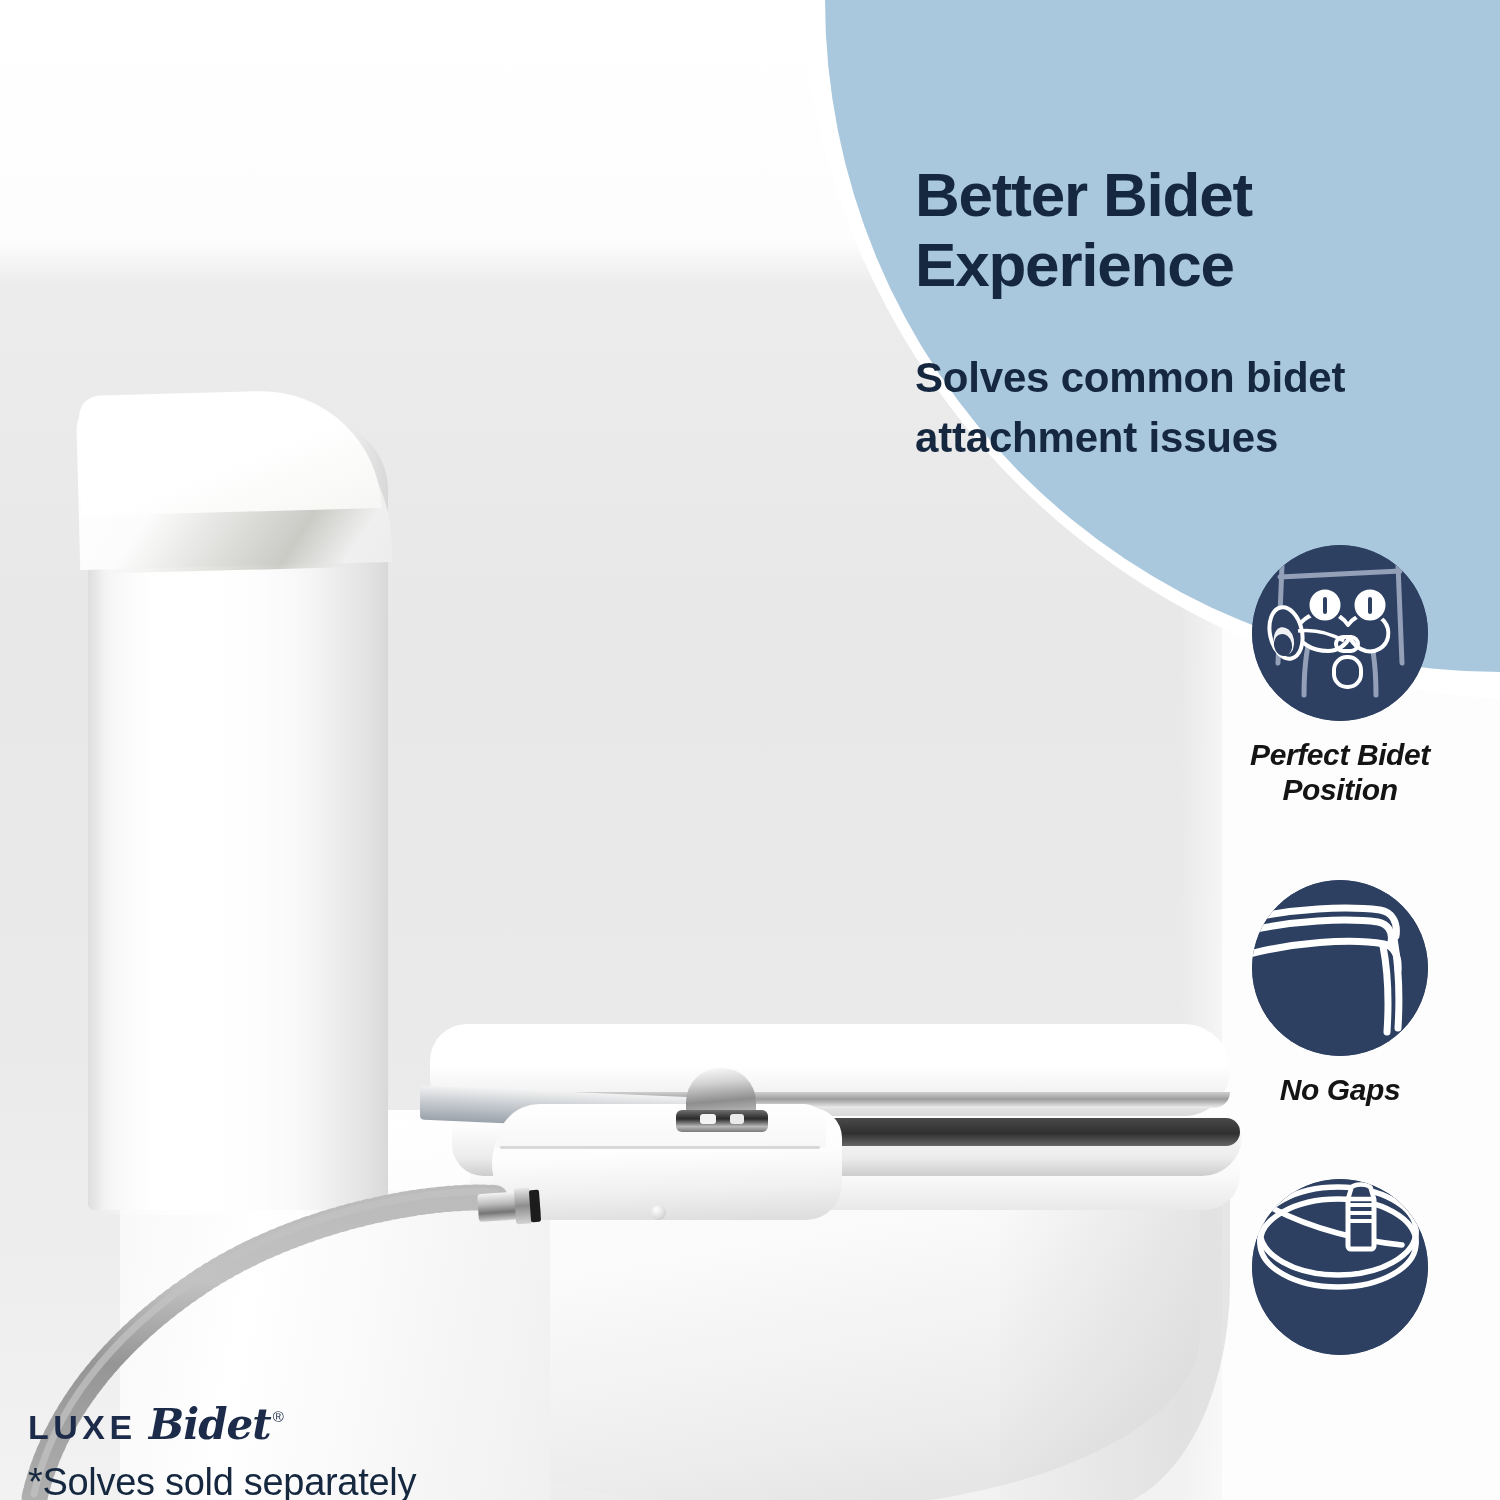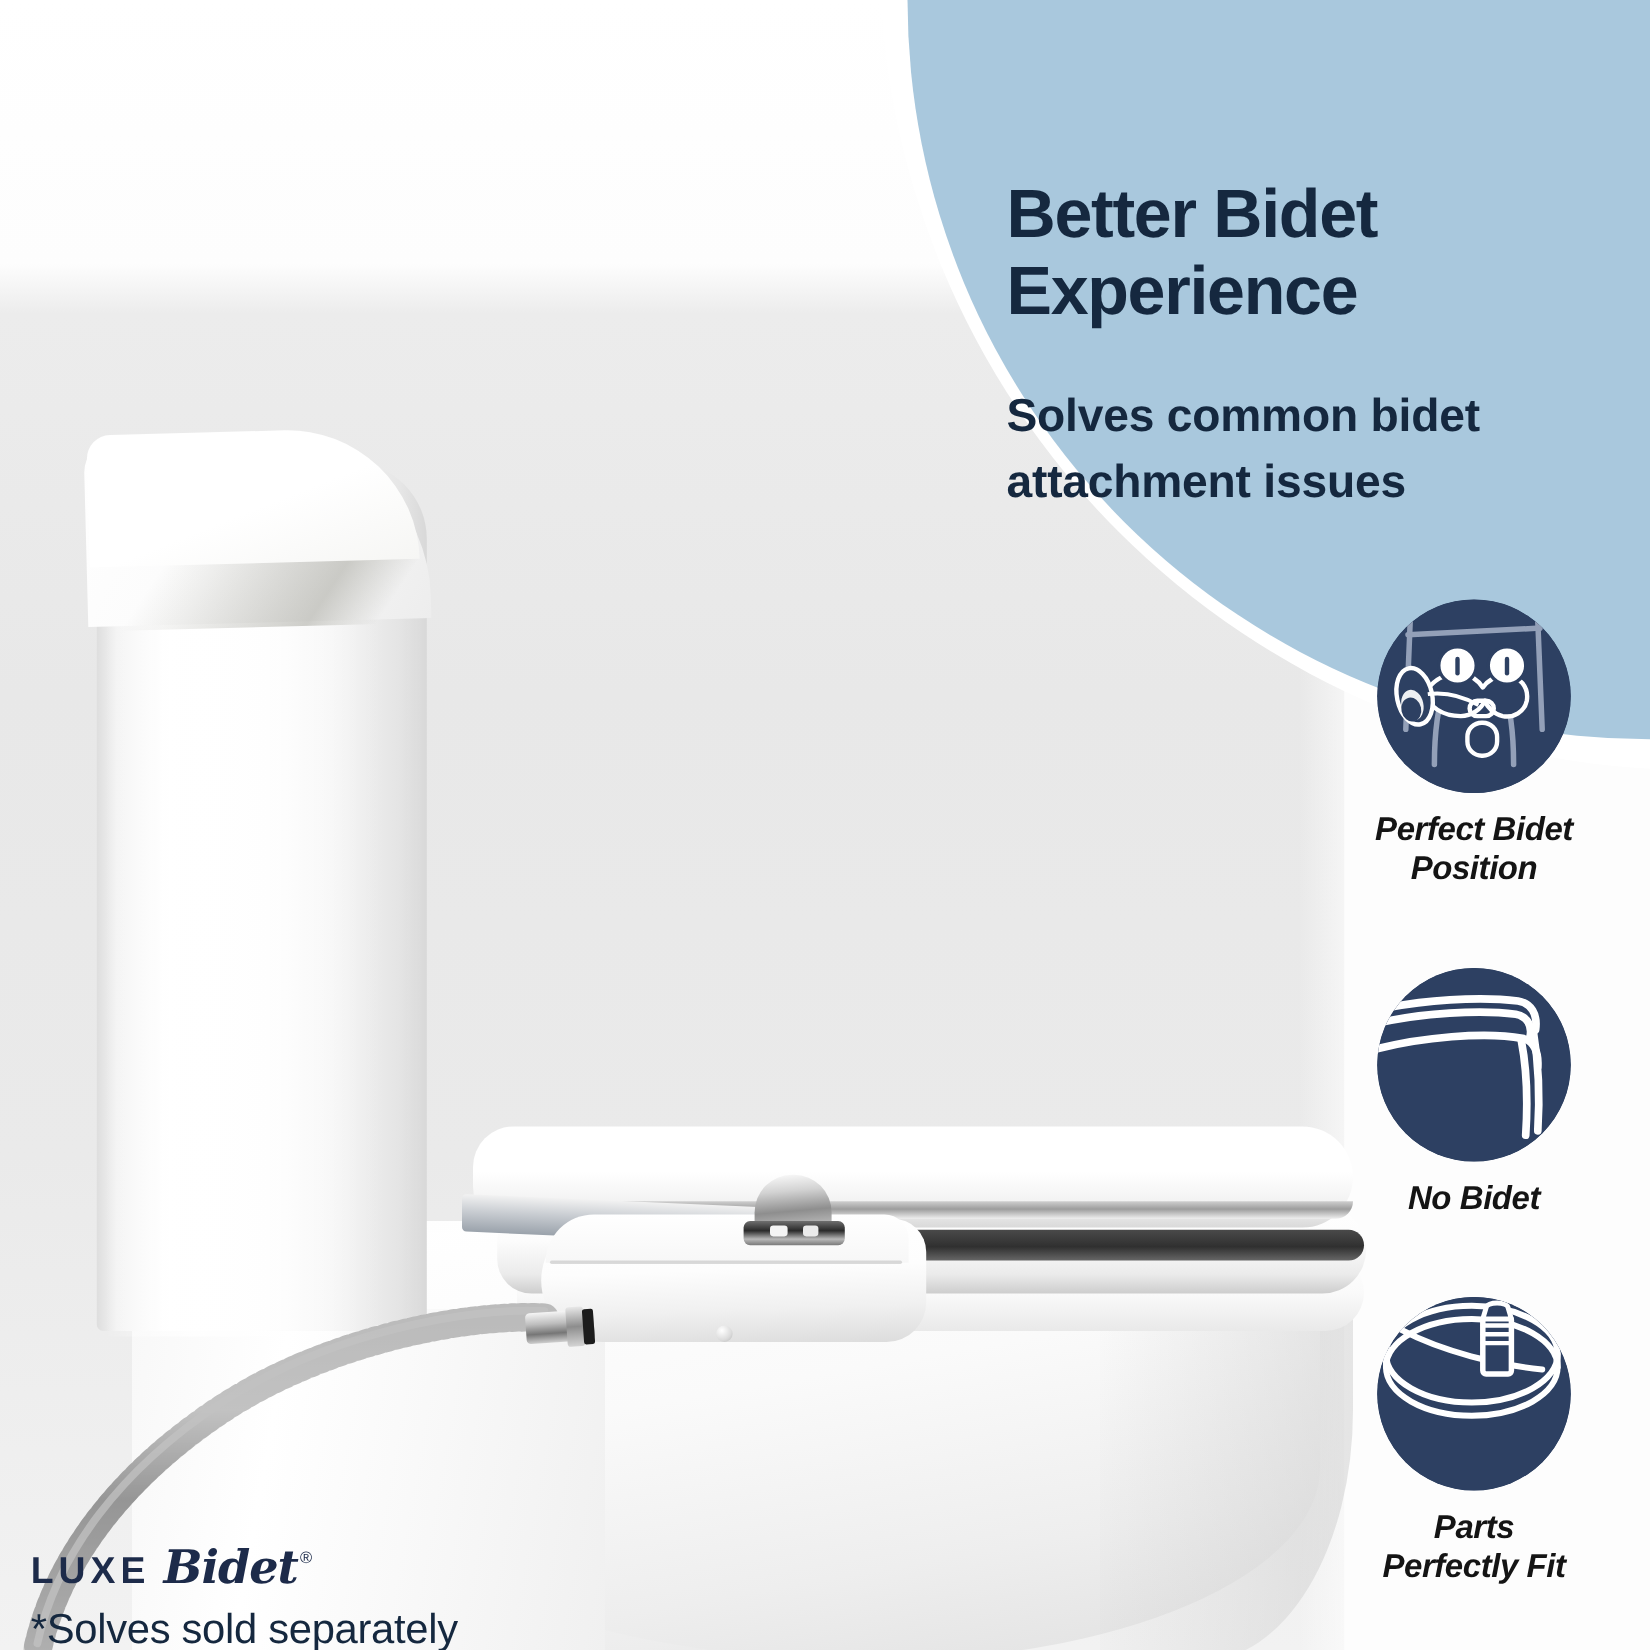--- a/index.html
+++ b/index.html
@@ -465,21 +465,21 @@
         <g fill="none" stroke="#ffffff" stroke-width="7" stroke-linecap="round" stroke-linejoin="round">
           <path d="M -8 40 C 40 28, 96 26, 128 30 C 140 32, 146 42, 144 56"></path>
           <path d="M -8 52 C 40 40, 96 38, 126 42 C 136 44, 141 52, 139 62"></path>
           <path d="M -10 76 C 40 62, 100 58, 132 64 C 142 66, 147 76, 146 90"></path>
           <path d="M 142 58 C 146 82, 148 116, 146 148"></path>
           <path d="M 131 66 C 136 92, 137 122, 135 152"></path>
         </g>
         <path d="M -10 78 C 40 64, 100 60, 132 66 C 142 68, 147 78, 146 92
                  C 147 120, 146 140, 144 160 L -10 160 Z" fill="#2d4062" opacity="0.0"></path>
       </svg>
-      <div class="feature-label">No Bidet</div>
+      <div class="feature-label">No Gaps</div>
     </div>
 
     <div class="feature" style="margin-top:72px;">
       <svg class="feature-circle" viewBox="0 0 176 176">
         <circle cx="88" cy="88" r="88" fill="#2d4062"></circle>
         <g fill="none" stroke="#ffffff" stroke-width="5.5" stroke-linecap="round" stroke-linejoin="round">
           <ellipse cx="86" cy="52" rx="78" ry="44"></ellipse>
           <ellipse cx="86" cy="64" rx="78" ry="44"></ellipse>
           <path d="M 8 52 L 8 64"></path>
           <path d="M 164 52 L 164 64"></path>
@@ -488,22 +488,20 @@
         <g fill="#2d4062" stroke="#ffffff" stroke-width="5" stroke-linejoin="round">
           <rect x="96" y="18" width="26" height="52" rx="3"></rect>
         </g>
         <g fill="none" stroke="#ffffff" stroke-width="4" stroke-linecap="round">
           <path d="M 96 26 L 122 26"></path>
           <path d="M 96 34 L 122 34"></path>
           <path d="M 96 42 L 122 42"></path>
         </g>
         <path d="M 99 10 C 99 4, 119 4, 119 10 L 122 20 L 96 20 Z" fill="#2d4062" stroke="#ffffff" stroke-width="4.5" stroke-linejoin="round"></path>
       </svg>
-      <div class="feature-label">Parts
-Perfectly Fit</div>
     </div>
   </div>
 
   <div class="brandblock">
     <div class="logo-row">
       <span class="logo-luxe">LUXE</span>
       <span class="logo-bidet">Bidet</span>
       <span class="logo-reg">®</span>
     </div>
     <div class="disclaimer">*Solves sold separately</div>

